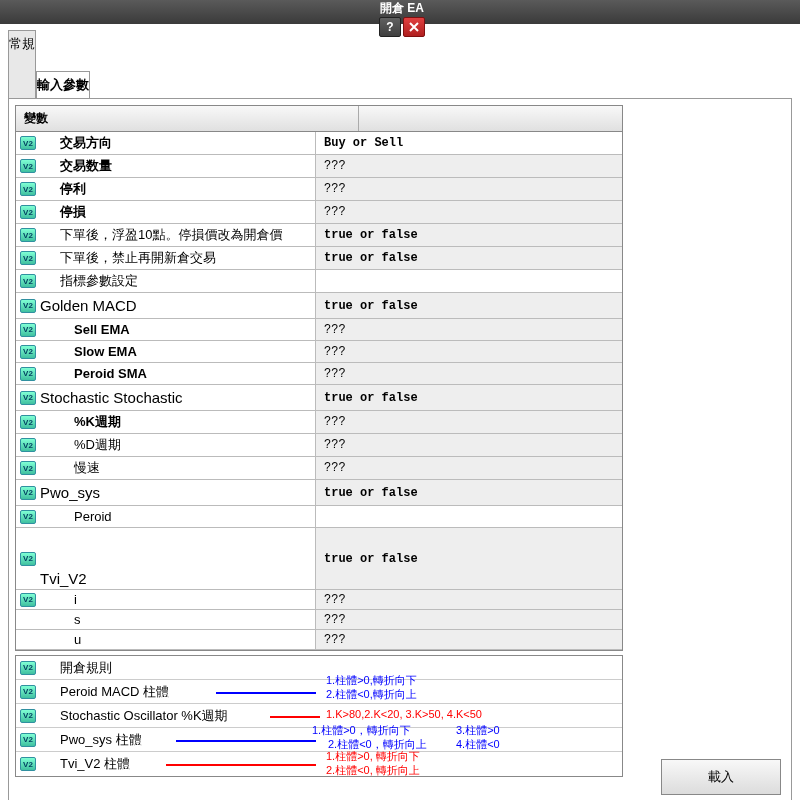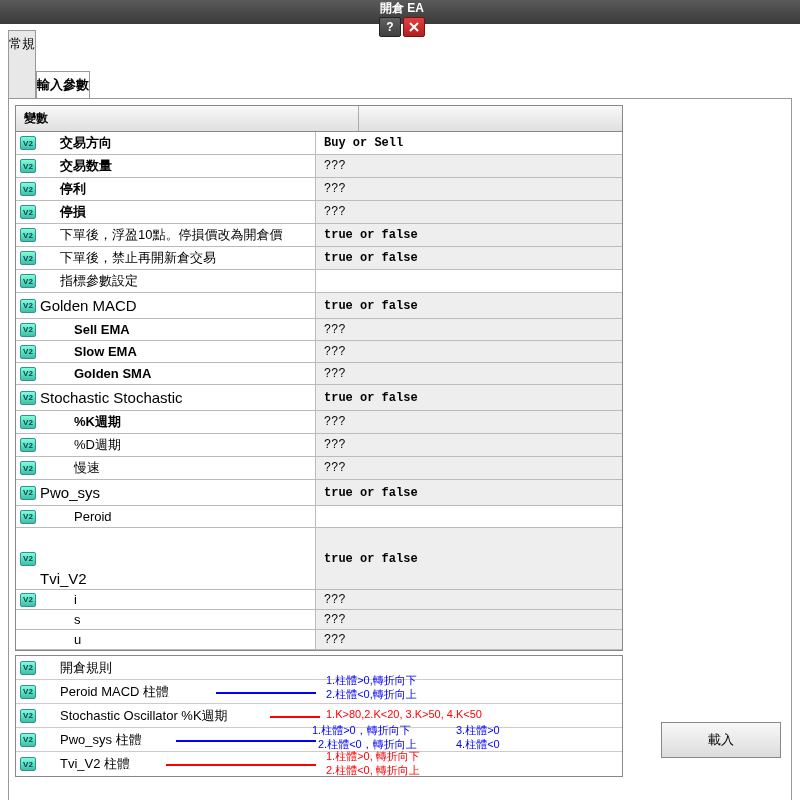--- a/index.html
+++ b/index.html
@@ -165,21 +165,20 @@
   flex-direction: column;
   gap: 6px;
 }
 .btn {
   width: 120px;
   height: 36px;
   background: linear-gradient(to bottom,#f8f8f8,#dcdcdc);
   border: 1px solid #888;
   cursor: pointer;
   font-size: 13px;
-  margin-top: 37px;
 }
 </style>
 </head>
 <body>
 
 <div class="window">
   <div class="titlebar">
     <span class="titlebar-title">開倉 EA</span>
     <div class="titlebar-btns">
       <div class="titlebar-btn help-btn">?</div>
@@ -269,21 +268,21 @@
           <div class="row">
             <div class="cell-var">
               <span class="v2-icon">V2</span>
               <span class="varname bold indent2">Slow EMA</span>
             </div>
             <div class="cell-val">???</div>
           </div>
           <div class="row">
             <div class="cell-var">
               <span class="v2-icon">V2</span>
-              <span class="varname bold indent2">Golden SMA</span>
+              <span class="varname bold indent2">Peroid SMA</span>
             </div>
             <div class="cell-val">???</div>
           </div>
           <div class="row" style="min-height: 26px;">
             <div class="cell-var">
               <span class="v2-icon">V2</span>
               <span class="varname" style="font-size: 15px;">Stochastic Stochastic</span>
             </div>
             <div class="cell-val" style="font-weight: bold;">true or false</div>
           </div>
@@ -380,21 +379,21 @@
         <div class="anno red" style="left:310px; top:4px;">1.K&gt;80,2.K&lt;20, 3.K&gt;50, 4.K&lt;50</div>
       </div>
 
       <div class="rules-row">
         <div class="rules-var">
           <span class="v2-icon">V2</span>
           <span class="varname indent1">Pwo_sys 柱體</span>
           <div class="ruleline blue" style="left:160px; width:140px;"></div>
         </div>
         <div class="anno blue" style="left:296px; top:-4px;">1.柱體&gt;0，轉折向下</div>
-        <div class="anno blue" style="left:302px; top:10px;">2.柱體&lt;0，轉折向上</div>
+        <div class="anno blue" style="left:312px; top:10px;">2.柱體&lt;0，轉折向上</div>
         <div class="anno blue" style="left:440px; top:-4px;">3.柱體&gt;0</div>
         <div class="anno blue" style="left:440px; top:10px;">4.柱體&lt;0</div>
       </div>
 
       <div class="rules-row" style="border-bottom:none">
         <div class="rules-var">
           <span class="v2-icon">V2</span>
           <span class="varname indent1">Tvi_V2 柱體</span>
           <div class="ruleline red" style="left:150px; width:150px;"></div>
         </div>

